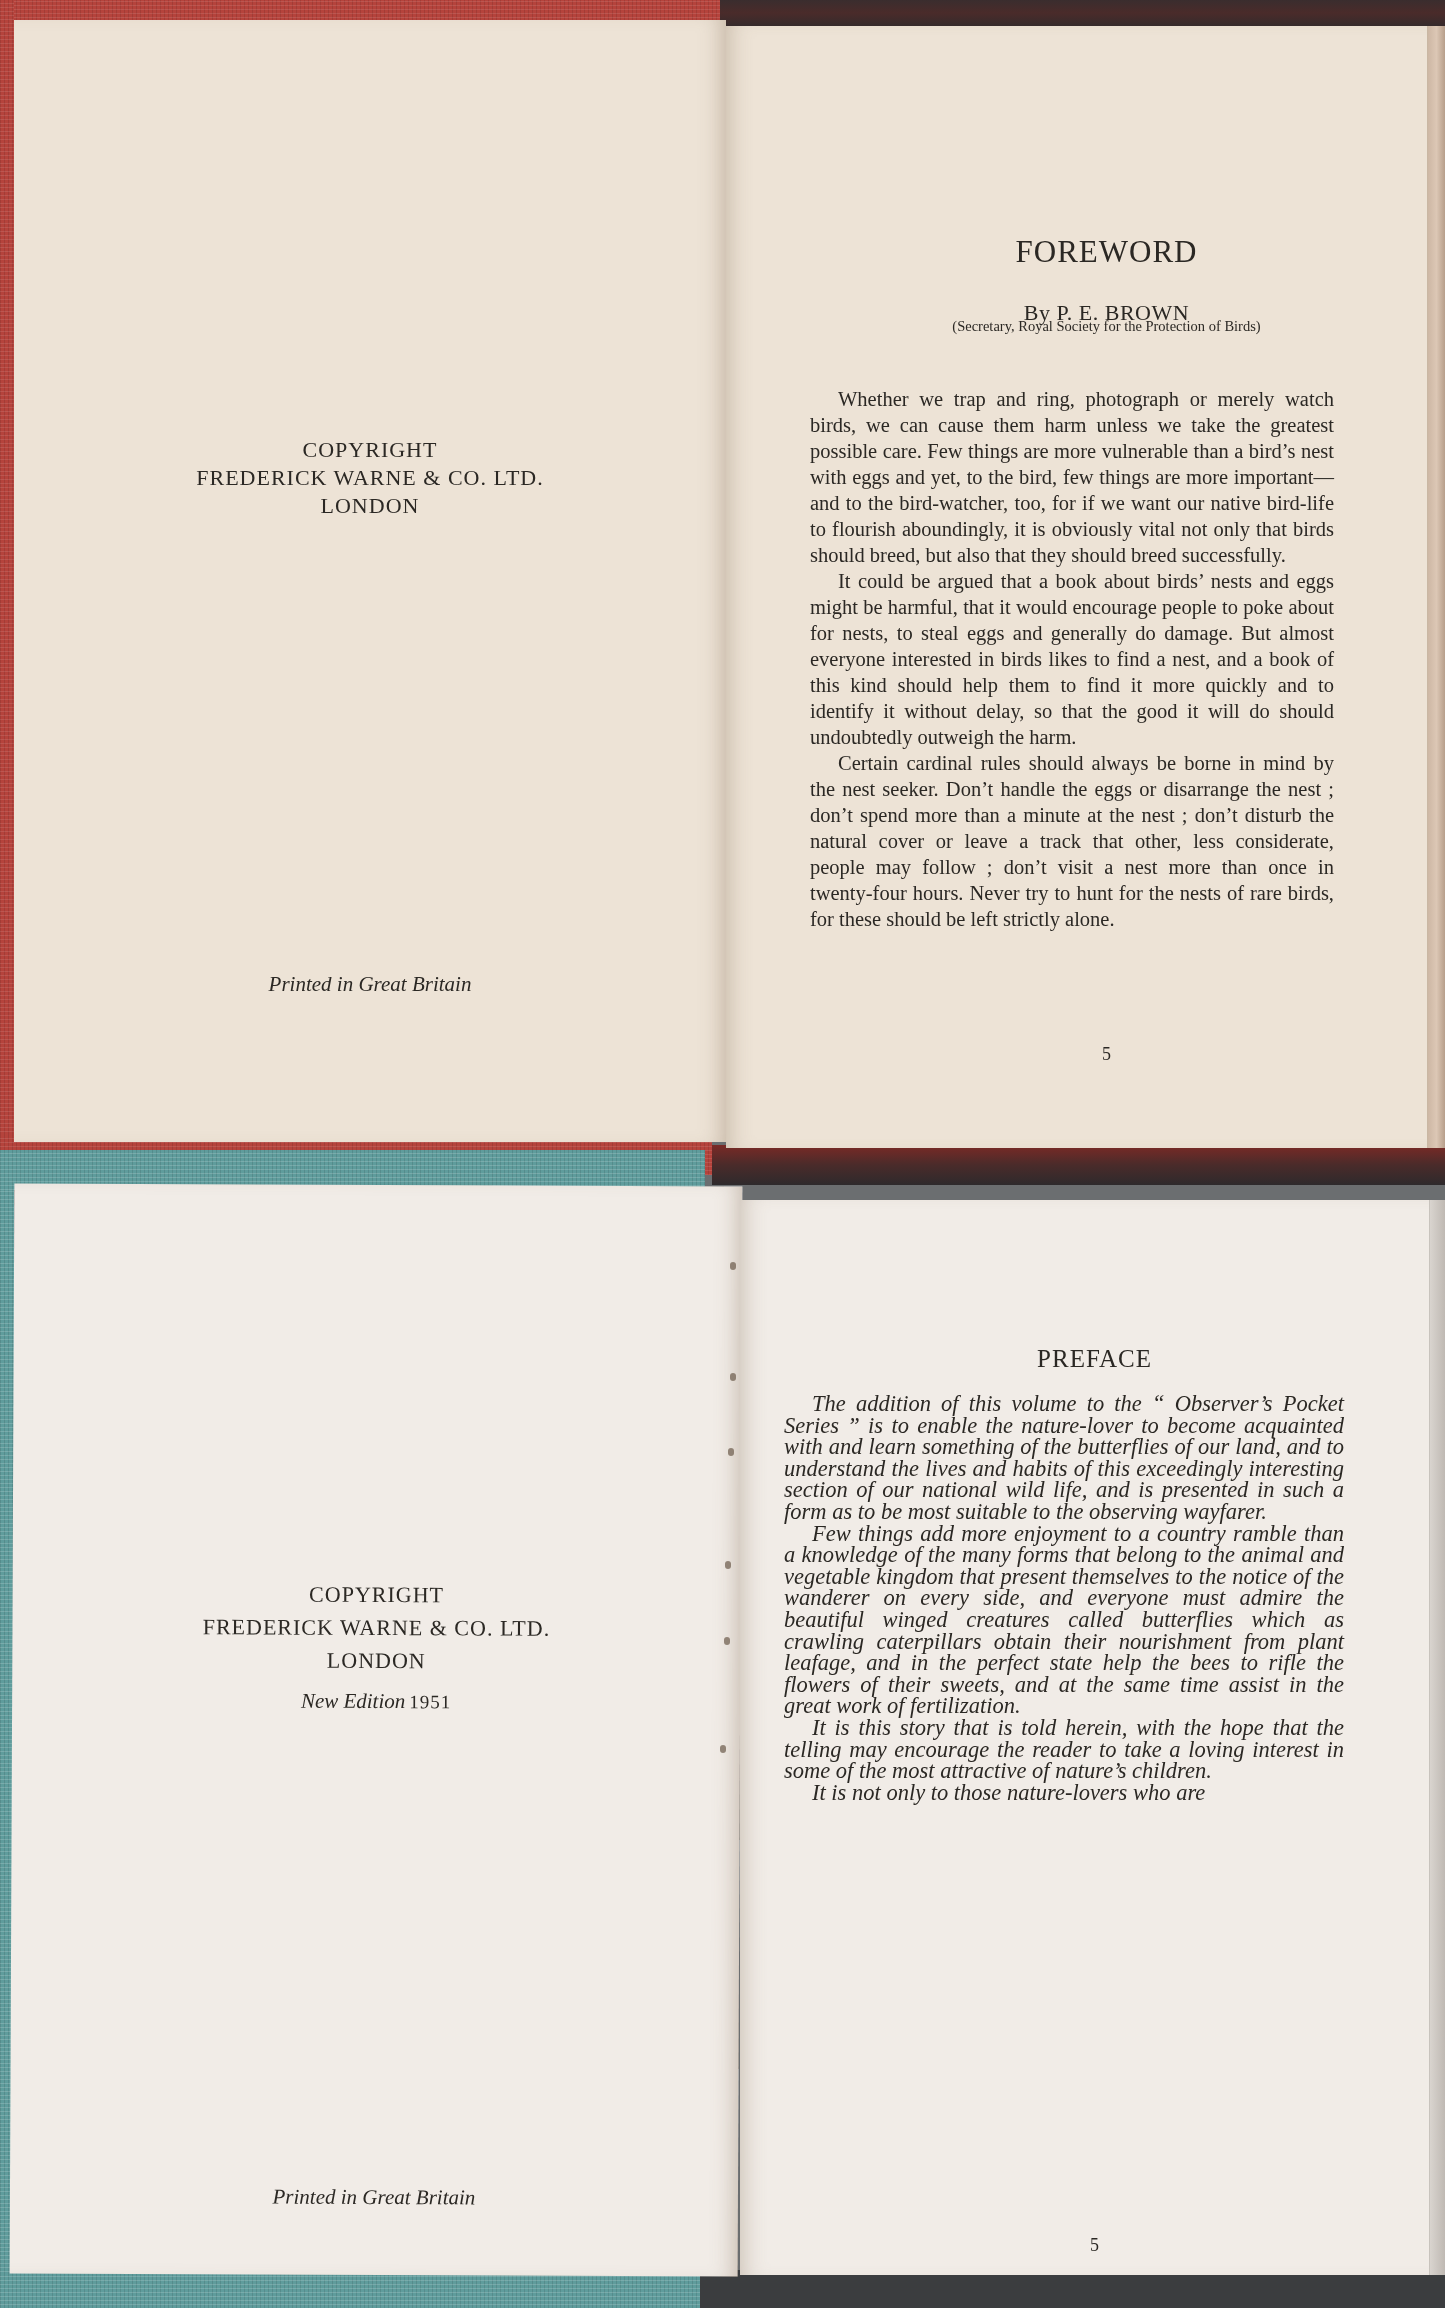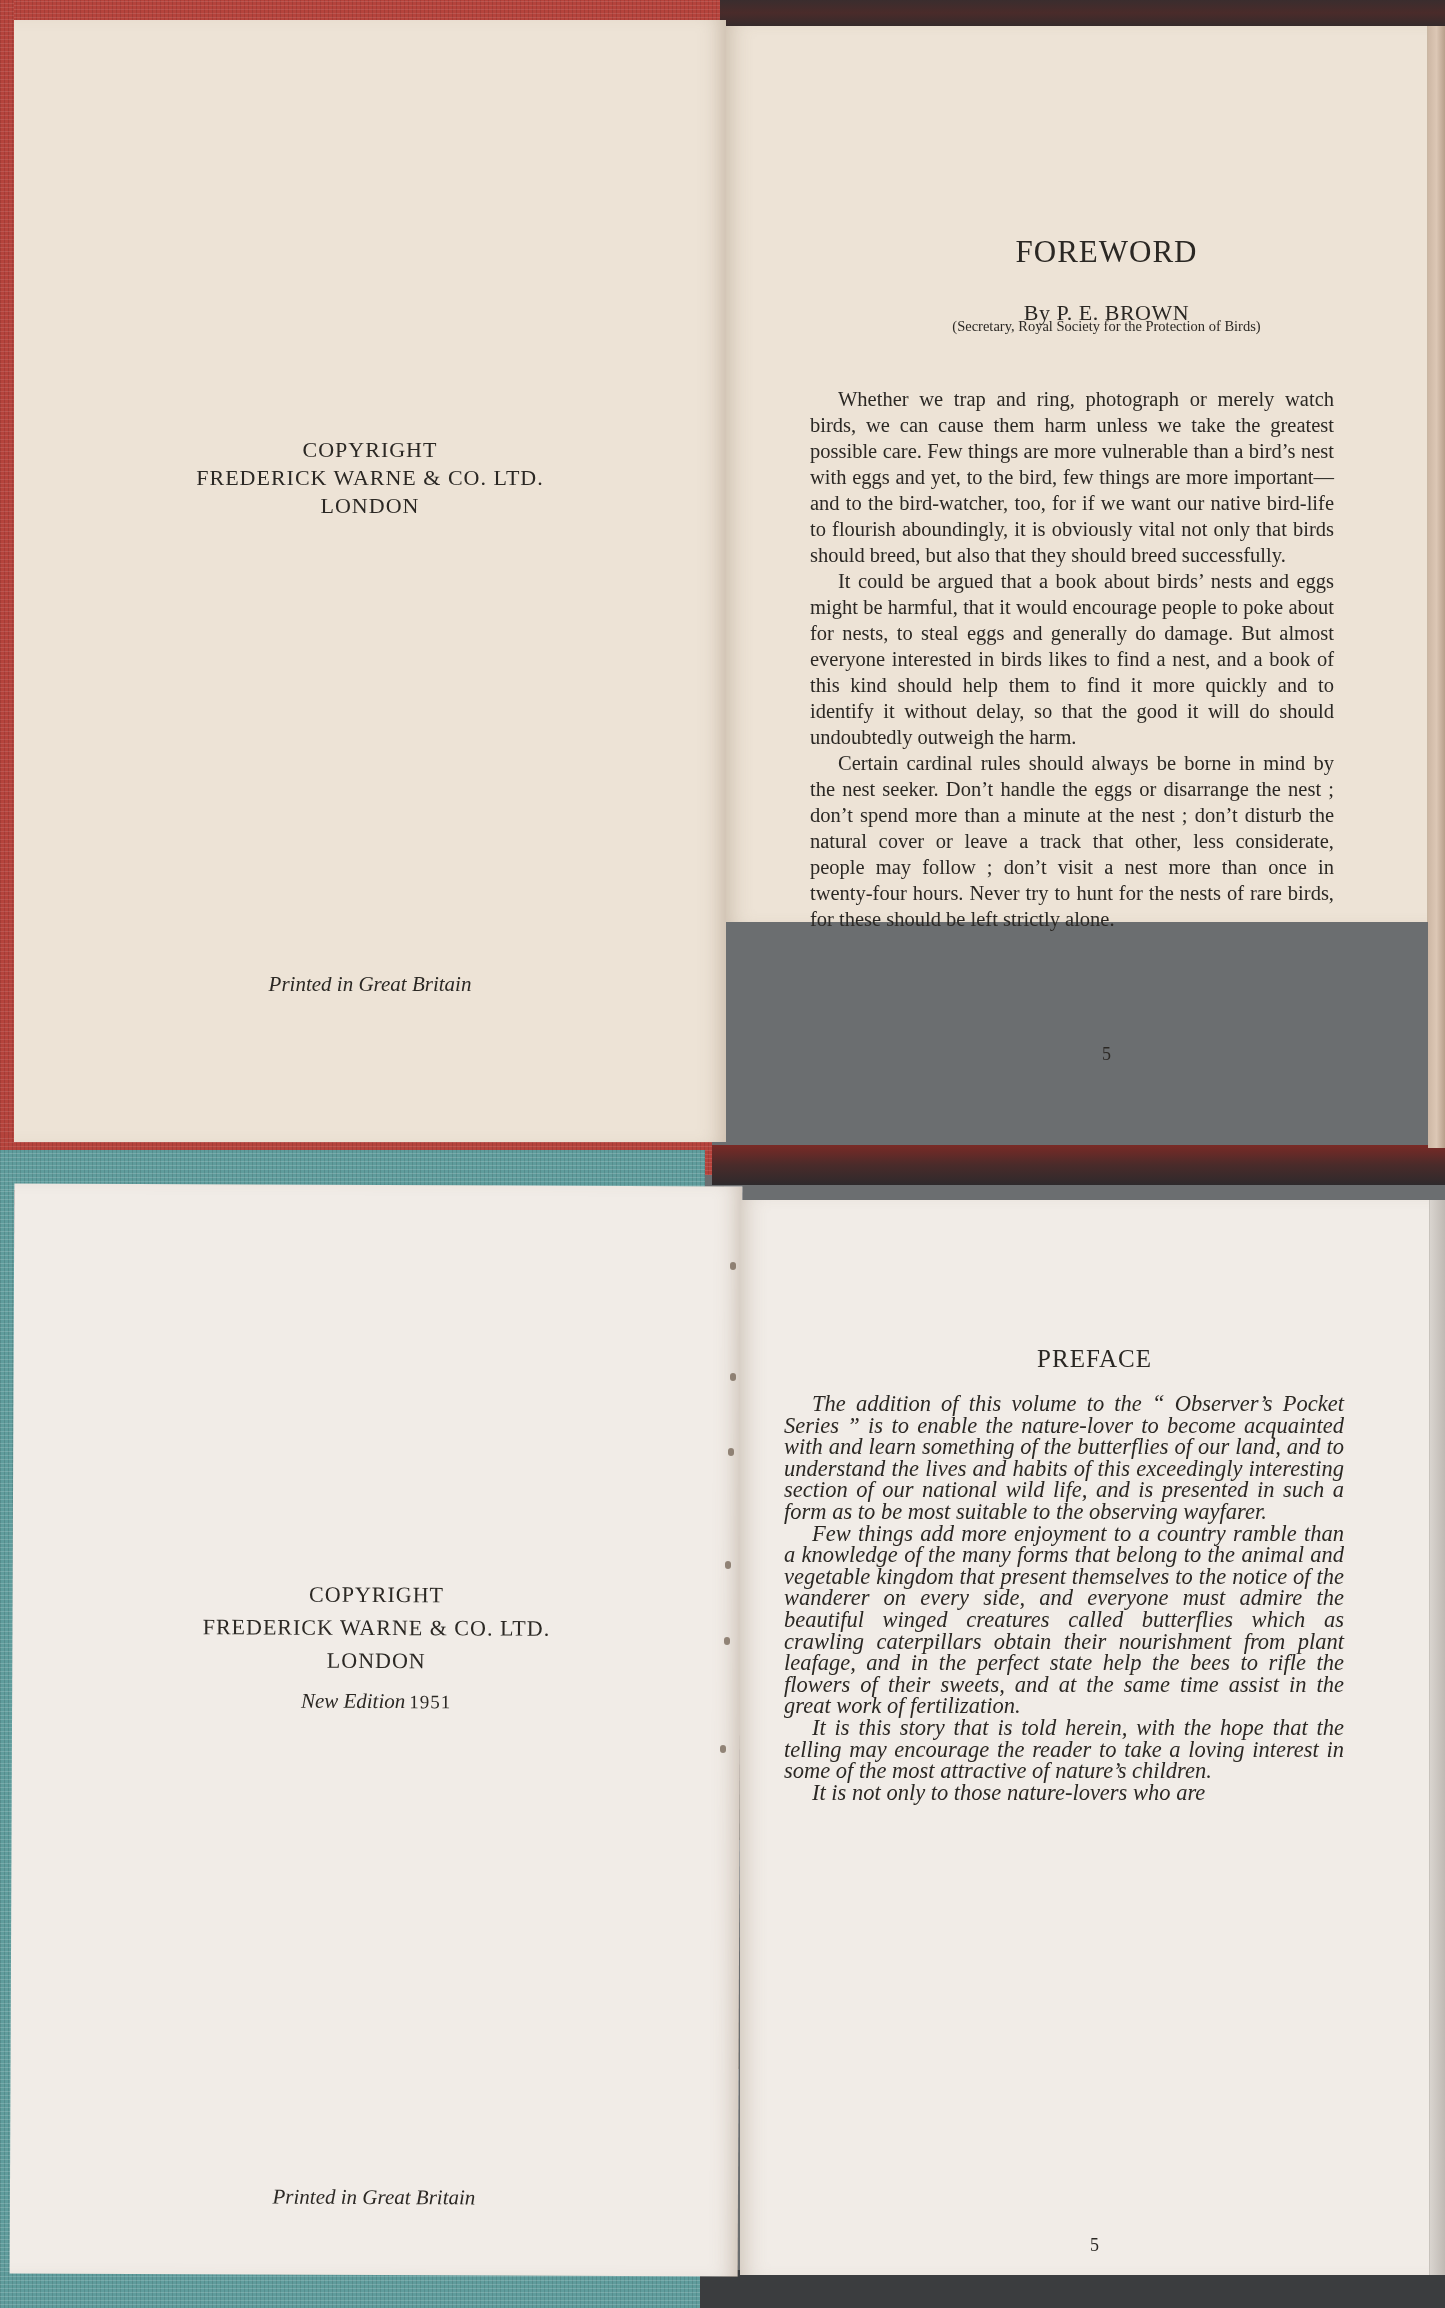--- a/index.html
+++ b/index.html
@@ -73,21 +73,21 @@
 
   <div class="page page-cream gutter-shadow-l" style="left:14px;top:20px;width:712px;height:1122px;">
     <div class="center-block" style="top:416px;">
       <div class="caps">COPYRIGHT</div>
       <div class="caps">FREDERICK WARNE &amp; CO. LTD.</div>
       <div class="caps">LONDON</div>
     </div>
     <div class="center-block italic" style="top:952px;">Printed in Great Britain</div>
   </div>
 
-  <div class="page page-cream gutter-shadow-r" style="left:726px;top:26px;width:702px;height:896px;border-right:1px solid #c9b7a3;">
+  <div class="page page-cream gutter-shadow-r" style="left:726px;top:26px;width:702px;height:1122px;border-right:1px solid #c9b7a3;">
     <div class="center-block chapter-title" style="top:208px;left:60px;">FOREWORD</div>
     <div class="center-block byline" style="top:274px;left:60px;">By P. E. BROWN</div>
     <div class="center-block affil" style="top:292px;left:60px;text-align:center;">(Secretary, Royal Society for the Protection of Birds)</div>
 
     <div class="body-text foreword-text" style="left:84px;top:360px;width:524px;">
       <p>Whether we trap and ring, photograph or merely watch birds, we can cause them harm unless we take the greatest possible care.  Few things are more vulnerable than a bird’s nest with eggs and yet, to the bird, few things are more important—and to the bird-watcher, too, for if we want our native bird-life to flourish aboundingly, it is obviously vital not only that birds should breed, but also that they should breed successfully.</p>
       <p>It could be argued that a book about birds’ nests and eggs might be harmful, that it would encourage people to poke about for nests, to steal eggs and generally do damage.  But almost everyone interested in birds likes to find a nest, and a book of this kind should help them to find it more quickly and to identify it without delay, so that the good it will do should undoubtedly outweigh the harm.</p>
       <p>Certain cardinal rules should always be borne in mind by the nest seeker.  Don’t handle the eggs or disarrange the nest ;  don’t spend more than a minute at the nest ;  don’t disturb the natural cover or leave a track that other, less considerate, people may follow ;  don’t visit a nest more than once in twenty-four hours.  Never try to hunt for the nests of rare birds, for these should be left strictly alone.</p>
     </div>
 

